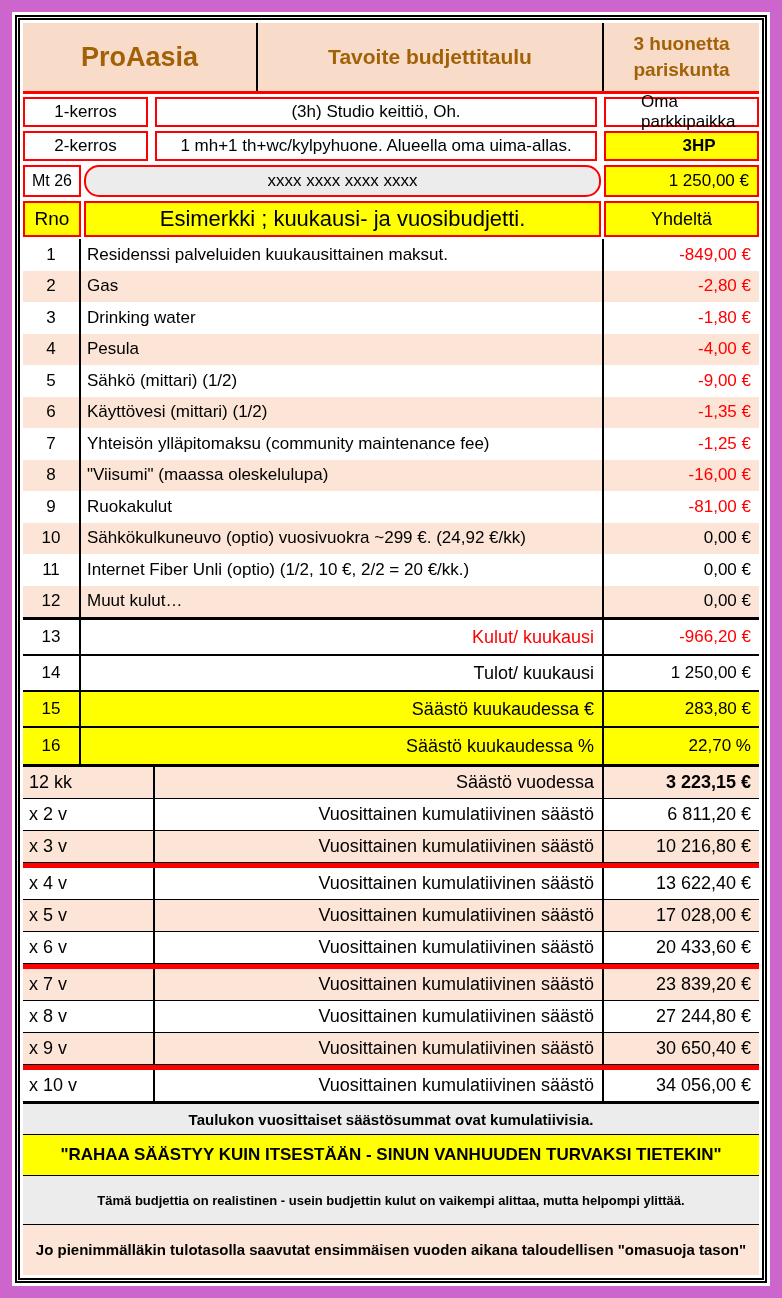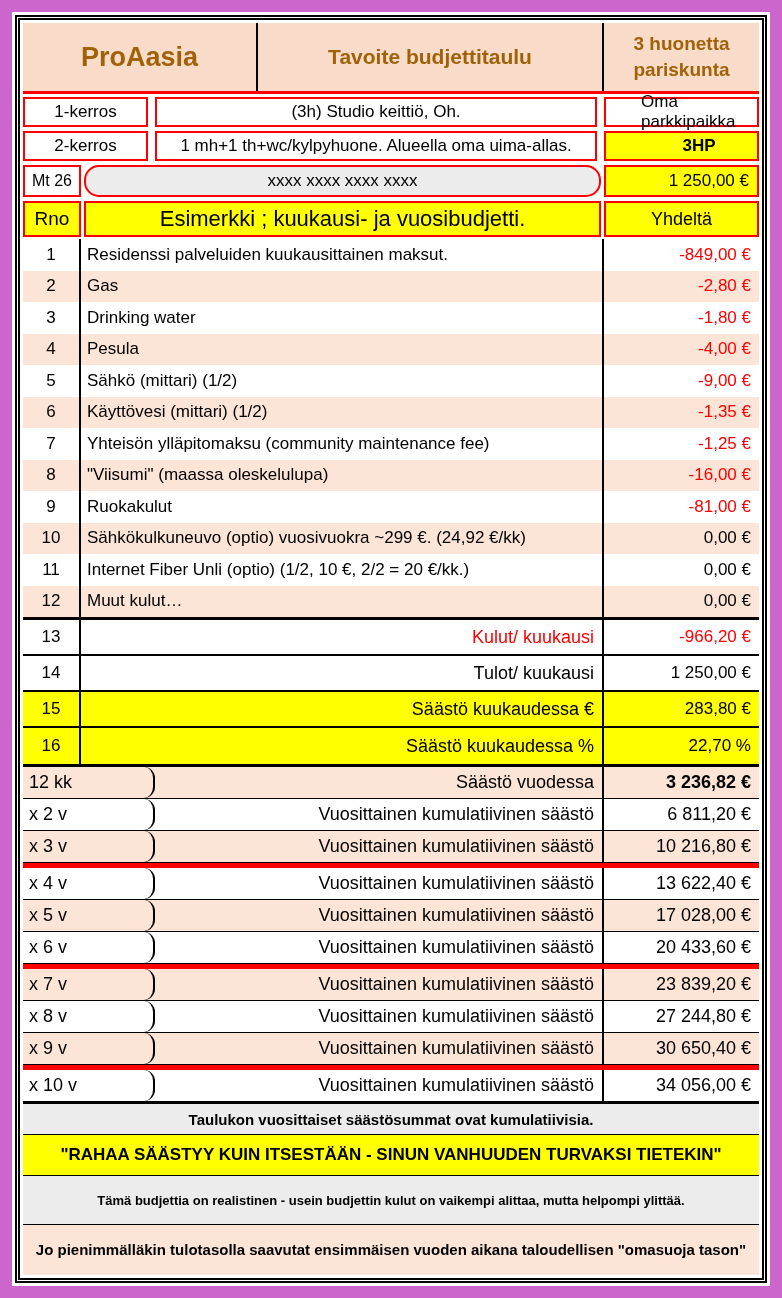--- a/index.html
+++ b/index.html
@@ -63,21 +63,21 @@
                font-size: 17px; border-right: 2px solid #000; }
   .srow .lbl { flex: 1; display: flex; align-items: center; justify-content: flex-end;
                padding-right: 8px; font-size: 18px; }
   .srow .amt { width: 157px; display: flex; align-items: center; justify-content: flex-end;
                padding-right: 8px; font-size: 17px; border-left: 2px solid #000; }
 
   
   .yr-table { display: flex; flex-direction: column; }
   .yrow { display: flex; height: 32px; background: #fff; border-bottom: 1px solid #000; }
   .yrow .yno  { width: 132px; display: flex; align-items: center; padding-left: 6px;
-                font-size: 18px; border-right: 2px solid #000; border-radius: 11px; }
+                font-size: 18px; border-right: 2px solid #000; }
   .yrow .ylbl { flex: 1; display: flex; align-items: center; justify-content: flex-end;
                 padding-right: 8px; font-size: 18px; }
   .yrow .yamt { width: 157px; display: flex; align-items: center; justify-content: flex-end;
                 padding-right: 8px; font-size: 18px; border-left: 2px solid #000; }
   .red-div { border-top: 5px solid #ff0000; }
 
   
   .notes { border-top: 2px solid #000; flex: 1; display: flex; flex-direction: column; }
   .note { display: flex; align-items: center; justify-content: center; text-align: right;
           font-weight: bold; border-bottom: 1px solid #000; padding: 2px 8px; }
@@ -210,21 +210,21 @@
         <div class="no bg-yellow">16</div>
         <div class="lbl bg-yellow">Säästö kuukaudessa %</div>
         <div class="amt bg-yellow">22,70 %</div>
       </div>
     </div>
 
     <div class="yr-table">
       <div class="yrow bg-peach">
         <div class="yno">12 kk</div>
         <div class="ylbl">Säästö vuodessa</div>
-        <div class="yamt bold">3 236,82 €</div>
+        <div class="yamt bold">3 223,15 €</div>
       </div>
       <div class="yrow">
         <div class="yno">x 2 v</div>
         <div class="ylbl">Vuosittainen kumulatiivinen säästö</div>
         <div class="yamt">6 811,20 €</div>
       </div>
       <div class="yrow bg-peach">
         <div class="yno">x 3 v</div>
         <div class="ylbl">Vuosittainen kumulatiivinen säästö</div>
         <div class="yamt">10 216,80 €</div>

